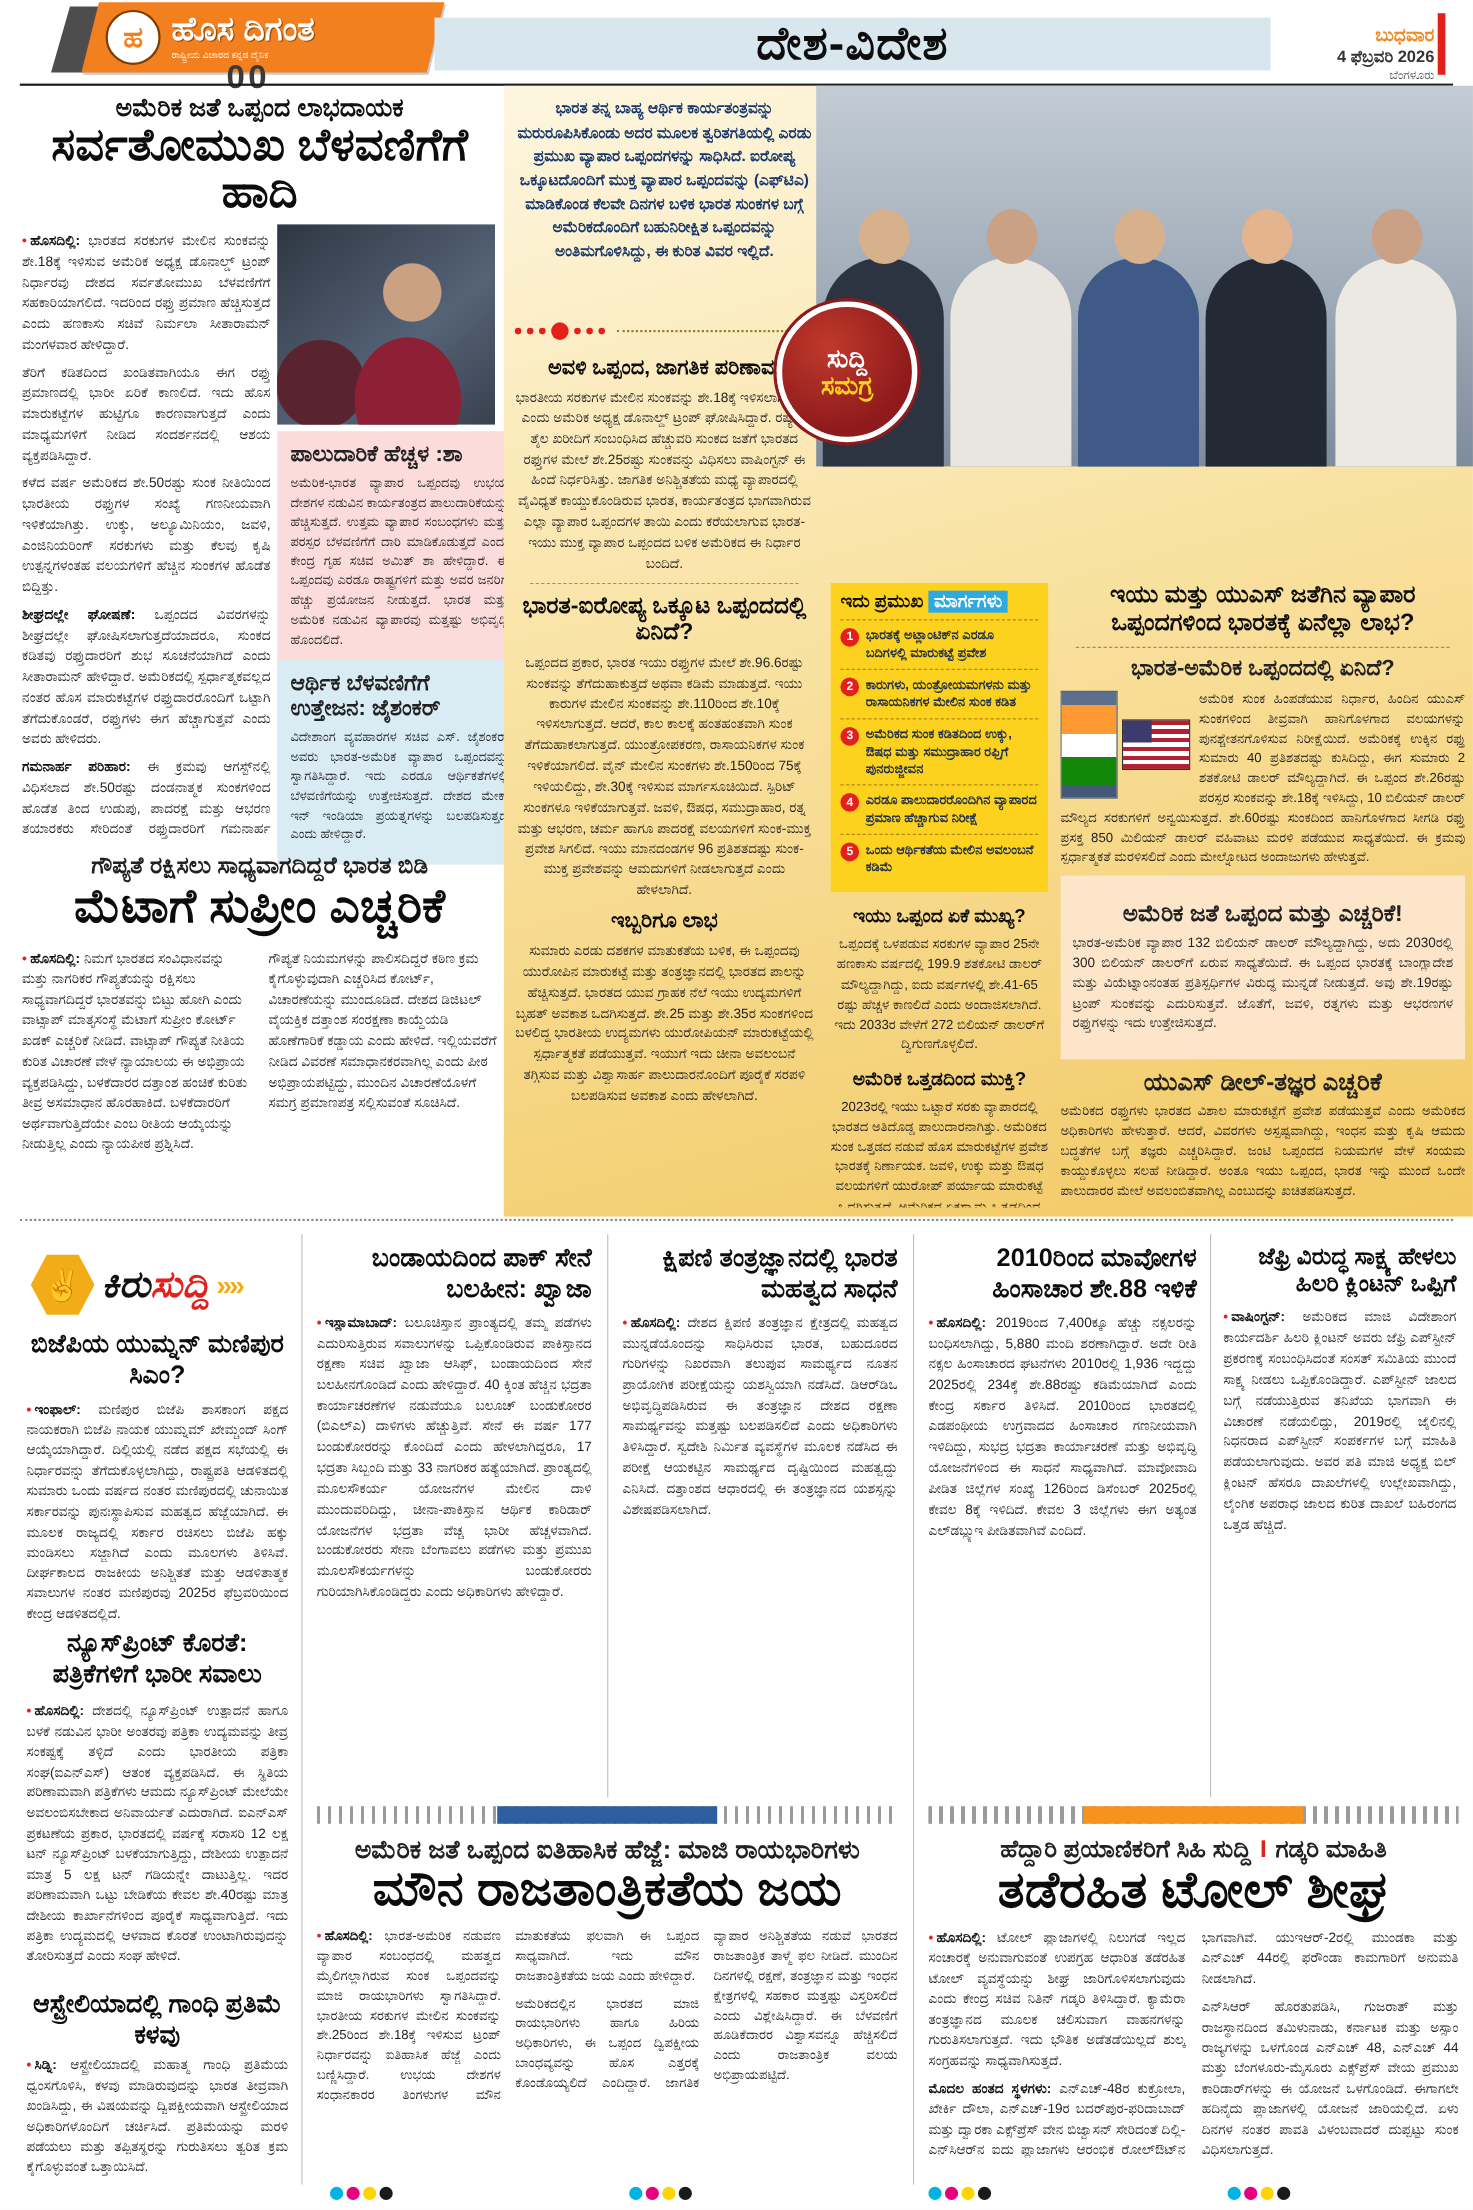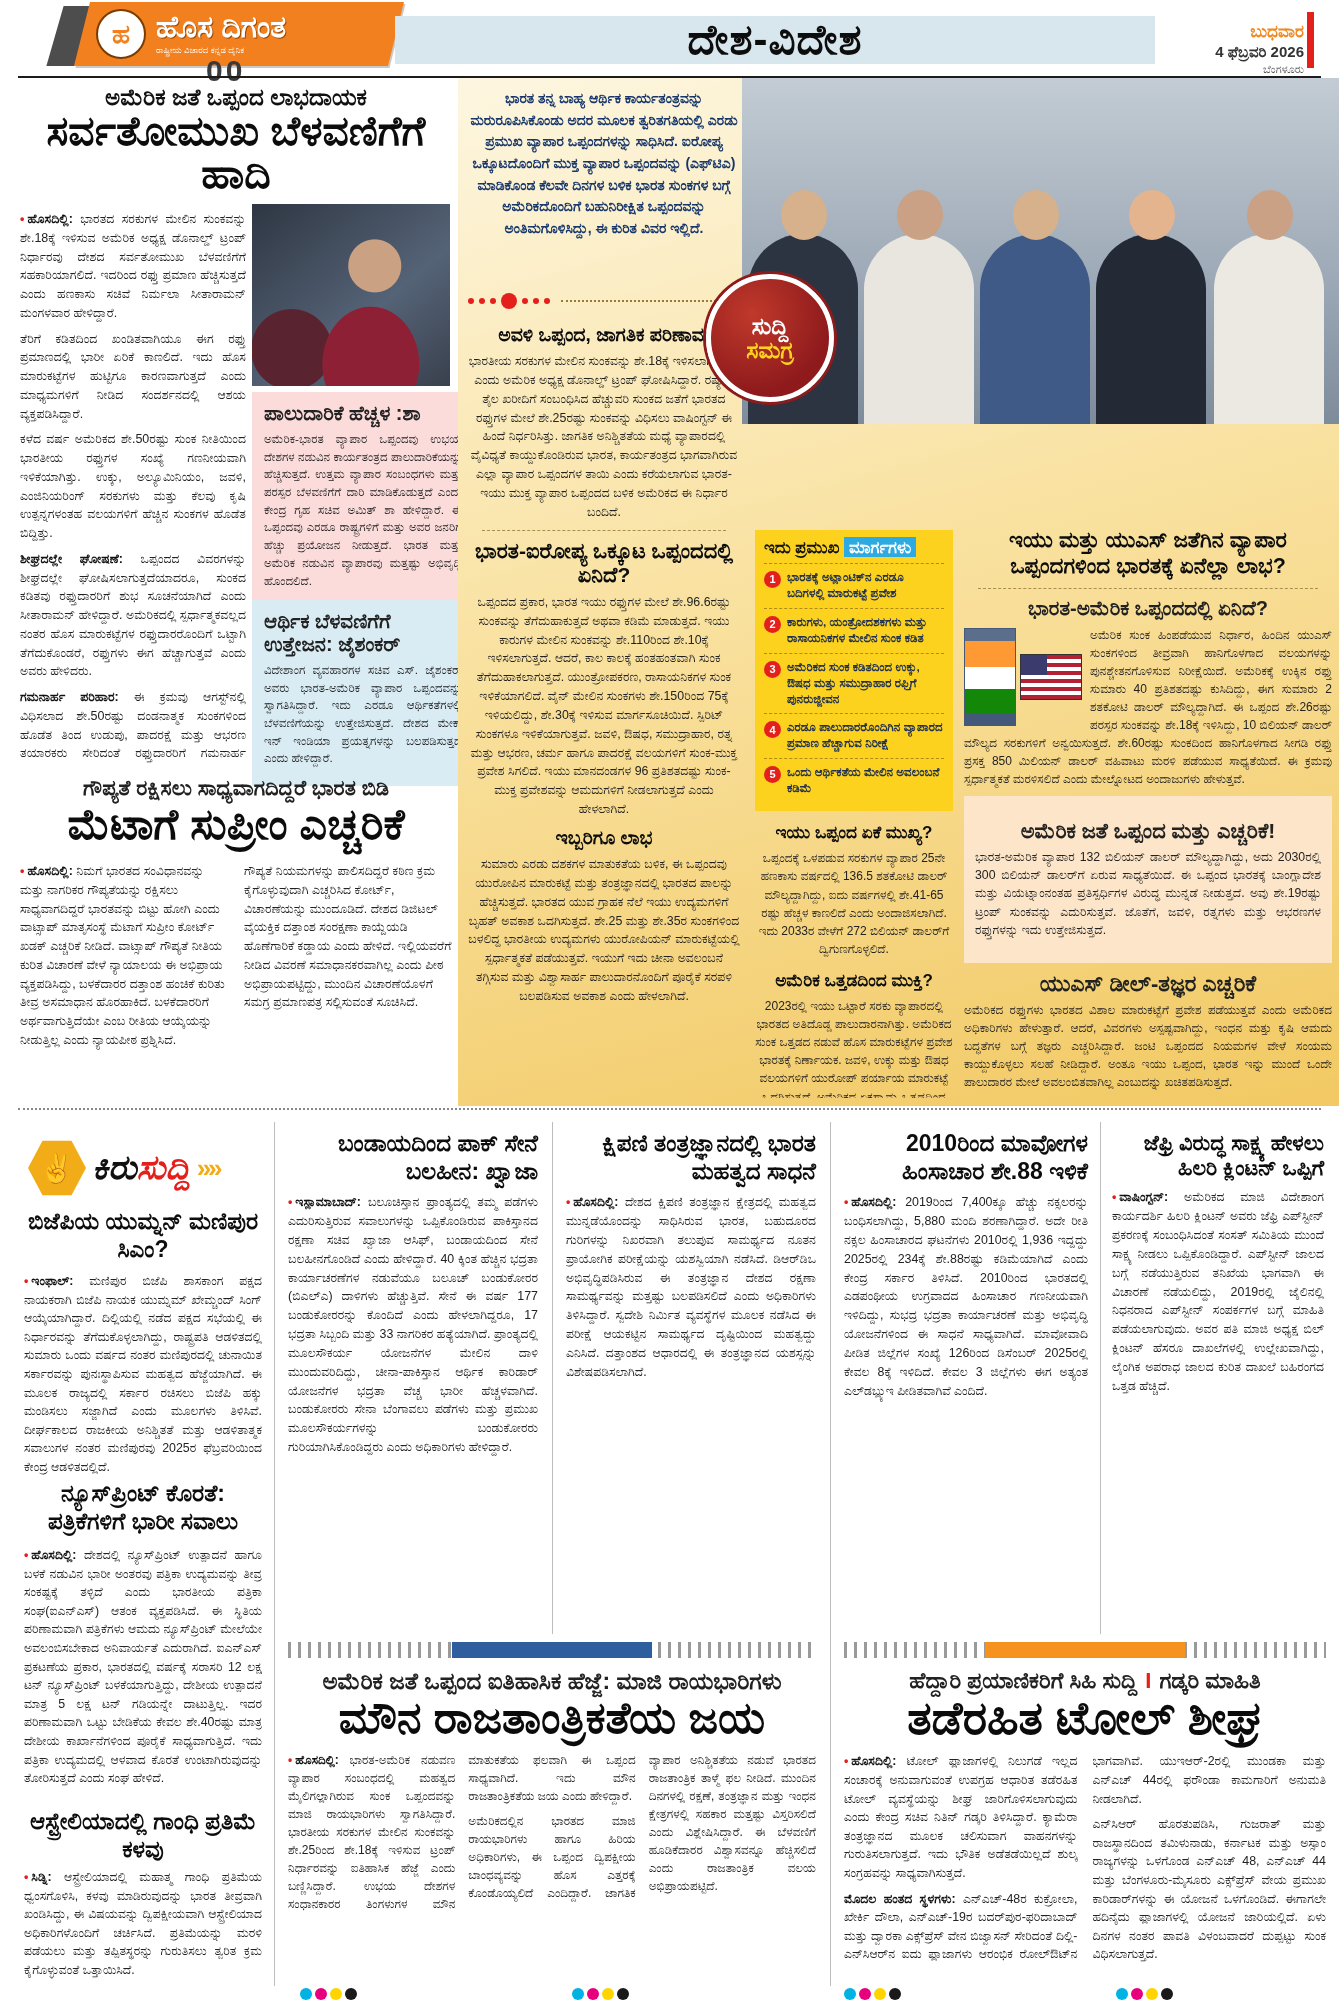--- a/index.html
+++ b/index.html
@@ -241,37 +241,37 @@
 
     <div class="abs f-colB">
       <div class="ways">
         <div class="wt"><span>ಇದು ಪ್ರಮುಖ</span> <span class="hl">ಮಾರ್ಗಗಳು</span></div>
         <div class="way">
             <span class="wn">1</span>
             <span>ಭಾರತಕ್ಕೆ ಅಟ್ಲಾಂಟಿಕ್‌ನ ಎರಡೂ ಬದಿಗಳಲ್ಲಿ ಮಾರುಕಟ್ಟೆ ಪ್ರವೇಶ</span>
           </div>
         <div class="way">
             <span class="wn">2</span>
-            <span>ಕಾರುಗಳು, ಯಂತ್ರೋದಶಕಗಳು ಮತ್ತು ರಾಸಾಯನಿಕಗಳ ಮೇಲಿನ ಸುಂಕ ಕಡಿತ</span>
+            <span>ಕಾರುಗಳು, ಯಂತ್ರೋಯಮಗಳನು ಮತ್ತು ರಾಸಾಯನಿಕಗಳ ಮೇಲಿನ ಸುಂಕ ಕಡಿತ</span>
           </div>
         <div class="way">
             <span class="wn">3</span>
             <span>ಅಮೆರಿಕದ ಸುಂಕ ಕಡಿತದಿಂದ ಉಕ್ಕು, ಔಷಧ ಮತ್ತು ಸಮುದ್ರಾಹಾರ ರಫ್ತಿಗೆ ಪುನರುಜ್ಜೀವನ</span>
           </div>
         <div class="way">
             <span class="wn">4</span>
             <span>ಎರಡೂ ಪಾಲುದಾರರೊಂದಿಗಿನ ವ್ಯಾಪಾರದ ಪ್ರಮಾಣ ಹೆಚ್ಚಾಗುವ ನಿರೀಕ್ಷೆ</span>
           </div>
         <div class="way">
             <span class="wn">5</span>
             <span>ಒಂದು ಆರ್ಥಿಕತೆಯ ಮೇಲಿನ ಅವಲಂಬನೆ ಕಡಿಮೆ</span>
           </div>
       </div>
       <div class="f-h">ಇಯು ಒಪ್ಪಂದ ಏಕೆ ಮುಖ್ಯ?</div>
-      <div class="f-p">ಒಪ್ಪಂದಕ್ಕೆ ಒಳಪಡುವ ಸರಕುಗಳ ವ್ಯಾಪಾರ 25ನೇ ಹಣಕಾಸು ವರ್ಷದಲ್ಲಿ 136.5 ಶತಕೋಟಿ ಡಾಲರ್ ಮೌಲ್ಯದ್ದಾಗಿದ್ದು, ಐದು ವರ್ಷಗಳಲ್ಲಿ ಶೇ.41-65 ರಷ್ಟು ಹೆಚ್ಚಳ ಕಾಣಲಿದೆ ಎಂದು ಅಂದಾಜಿಸಲಾಗಿದೆ. ಇದು 2033ರ ವೇಳೆಗೆ 272 ಬಿಲಿಯನ್ ಡಾಲರ್‌ಗೆ ದ್ವಿಗುಣಗೊಳ್ಳಲಿದೆ.</div>
+      <div class="f-p">ಒಪ್ಪಂದಕ್ಕೆ ಒಳಪಡುವ ಸರಕುಗಳ ವ್ಯಾಪಾರ 25ನೇ ಹಣಕಾಸು ವರ್ಷದಲ್ಲಿ 199.9 ಶತಕೋಟಿ ಡಾಲರ್ ಮೌಲ್ಯದ್ದಾಗಿದ್ದು, ಐದು ವರ್ಷಗಳಲ್ಲಿ ಶೇ.41-65 ರಷ್ಟು ಹೆಚ್ಚಳ ಕಾಣಲಿದೆ ಎಂದು ಅಂದಾಜಿಸಲಾಗಿದೆ. ಇದು 2033ರ ವೇಳೆಗೆ 272 ಬಿಲಿಯನ್ ಡಾಲರ್‌ಗೆ ದ್ವಿಗುಣಗೊಳ್ಳಲಿದೆ.</div>
       <div class="f-h">ಅಮೆರಿಕ ಒತ್ತಡದಿಂದ ಮುಕ್ತಿ?</div>
       <div class="f-p">2023ರಲ್ಲಿ ಇಯು ಒಟ್ಟಾರೆ ಸರಕು ವ್ಯಾಪಾರದಲ್ಲಿ ಭಾರತದ ಅತಿದೊಡ್ಡ ಪಾಲುದಾರನಾಗಿತ್ತು. ಅಮೆರಿಕದ ಸುಂಕ ಒತ್ತಡದ ನಡುವೆ ಹೊಸ ಮಾರುಕಟ್ಟೆಗಳ ಪ್ರವೇಶ ಭಾರತಕ್ಕೆ ನಿರ್ಣಾಯಕ. ಜವಳಿ, ಉಕ್ಕು ಮತ್ತು ಔಷಧ ವಲಯಗಳಿಗೆ ಯುರೋಪ್ ಪರ್ಯಾಯ ಮಾರುಕಟ್ಟೆ ಒದಗಿಸುತ್ತದೆ. ಅಮೆರಿಕದ ಏಕಸ್ವಾಮ್ಯ ಒತ್ತಡದಿಂದ ಮುಕ್ತಿ ಪಡೆಯಲು ಭಾರತಕ್ಕೆ ಇದು ಮುಕ್ತ ಸಂಧಾನದ ಬಲ ನೀಡುತ್ತದೆ.</div>
     </div>
 
     <div class="abs f-colC">
       <div class="c-bighead">ಇಯು ಮತ್ತು ಯುಎಸ್ ಜತೆಗಿನ ವ್ಯಾಪಾರ ಒಪ್ಪಂದಗಳಿಂದ ಭಾರತಕ್ಕೆ ಏನೆಲ್ಲಾ ಲಾಭ?</div>
       <div class="dash"></div>
       <div class="c-sub">ಭಾರತ-ಅಮೆರಿಕ ಒಪ್ಪಂದದಲ್ಲಿ ಏನಿದೆ?</div>
       <div class="c-body">
         <span class="flags">

